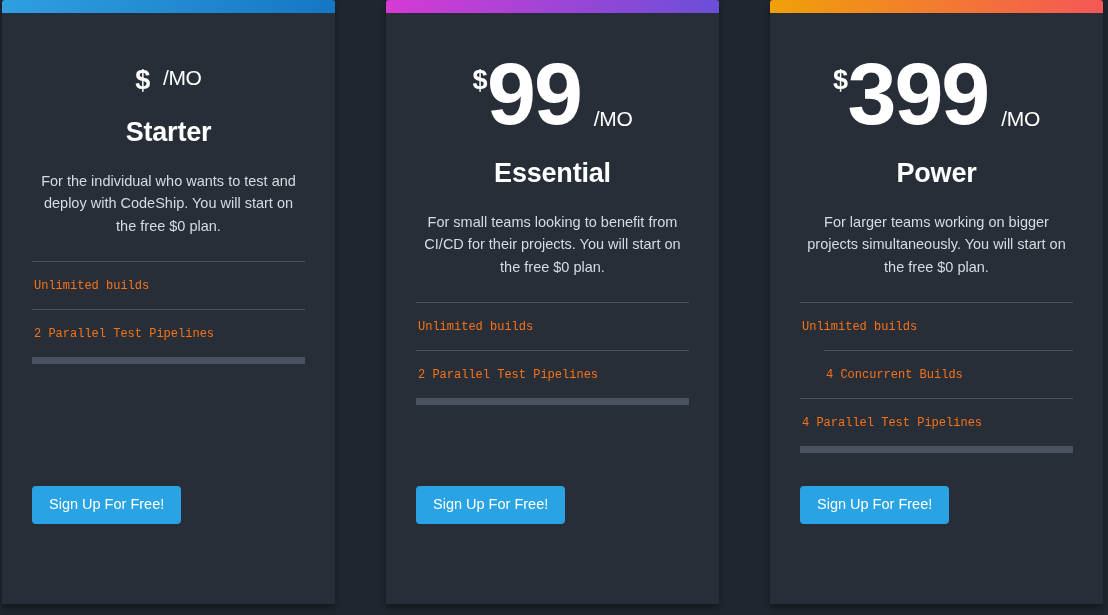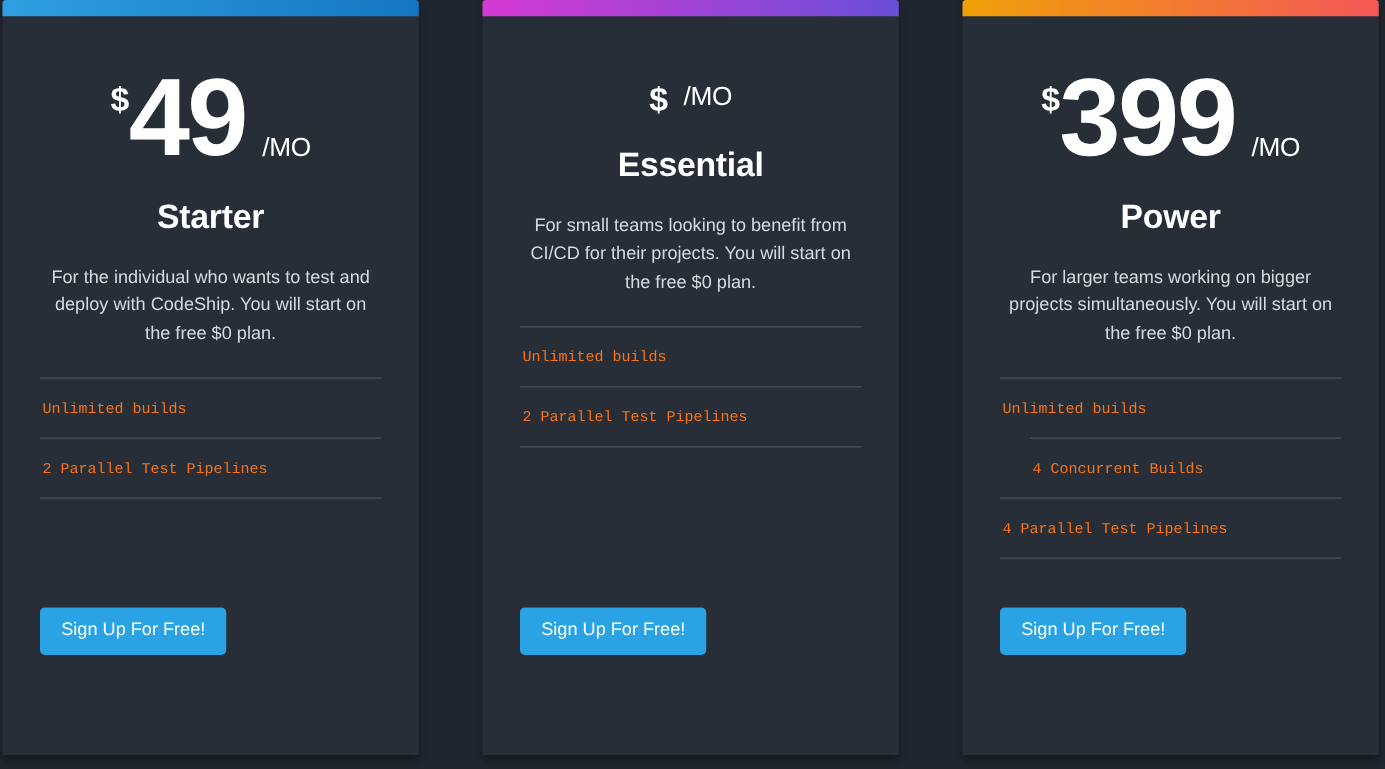--- a/index.html
+++ b/index.html
@@ -119,21 +119,21 @@
   }
   .feature-item {
     font-size:12px;
     color:#f97316;
     text-align:left;
     padding:17px 0 16px 2px;
     border-top:1px solid #4a525f;
     font-family:Liberation Mono, monospace;
   }
   .feature-item.last {
-    border-bottom:1px solid #a16207;
+    border-bottom:7px solid #a16207;
   }
 
   
   .cta-wrap {
     margin-top:auto;
     width:100%;
     display:flex;
     padding-bottom:80px;
   }
   .cta-button {
@@ -152,40 +152,40 @@
 <body>
 
 <div class="page" style="background: rgb(32, 38, 47);">
   <div class="cards">
 
     <div class="card" style="background: rgb(39, 46, 56);">
       <div class="card-bar" style="background: linear-gradient(90deg, rgb(47, 159, 224), rgb(21, 119, 196));"></div>
       <div class="card-body">
         <div class="price-wrap">
           <span class="currency">$</span>
-          <span class="amount">49</span>
           <span class="period">/MO</span>
         </div>
         <div class="plan-title">Starter</div>
         <div class="plan-desc">For the individual who wants to test and deploy with CodeShip. You will start on the free $0 plan.</div>
         <ul class="features">
           <li class="feature-item" style="border-top-color: rgb(74, 82, 95);">Unlimited builds</li>
           <li class="feature-item last" style="border-top-color: rgb(74, 82, 95); border-bottom-color: rgb(74, 82, 95);">2 Parallel Test Pipelines</li>
         </ul>
         <div class="cta-wrap">
           <button class="cta-button" style="background: rgb(41, 163, 227);">Sign Up For Free!</button>
         </div>
       </div>
     </div>
 
     <div class="card" style="background: rgb(39, 46, 56);">
       <div class="card-bar" style="background: linear-gradient(90deg, rgb(214, 58, 212), rgb(106, 79, 216));"></div>
       <div class="card-body">
         <div class="price-wrap">
           <span class="currency">$</span>
+          <span class="amount">99</span>
           <span class="period">/MO</span>
         </div>
         <div class="plan-title">Essential</div>
         <div class="plan-desc">For small teams looking to benefit from CI/CD for their projects. You will start on the free $0 plan.</div>
         <ul class="features">
           <li class="feature-item" style="border-top-color: rgb(74, 82, 95);">Unlimited builds</li>
           <li class="feature-item last" style="border-top-color: rgb(74, 82, 95); border-bottom-color: rgb(74, 82, 95);">2 Parallel Test Pipelines</li>
         </ul>
         <div class="cta-wrap">
           <button class="cta-button" style="background: rgb(41, 163, 227);">Sign Up For Free!</button>

